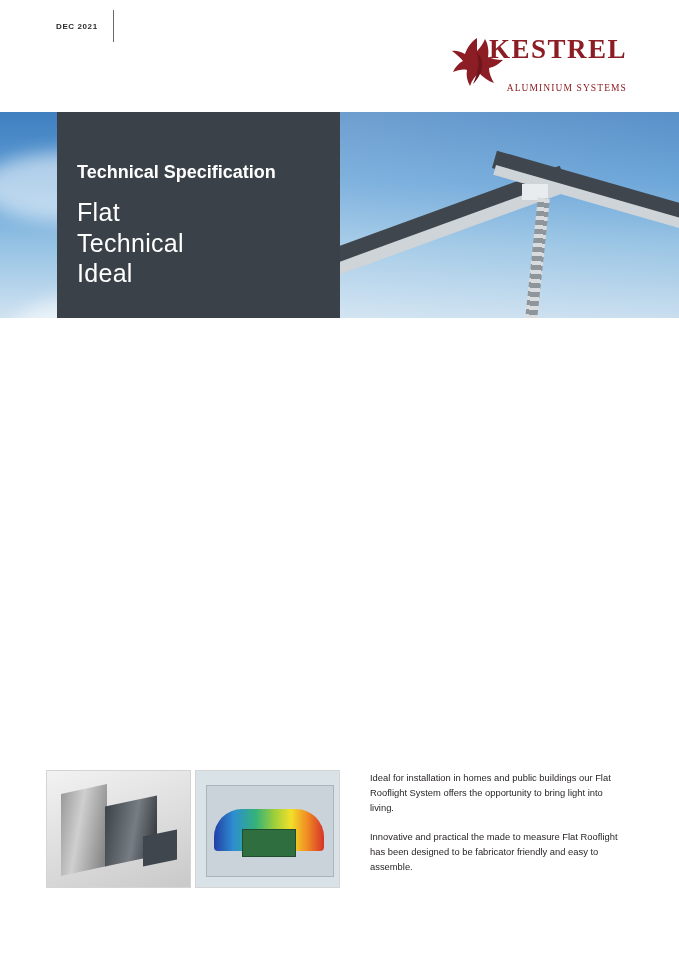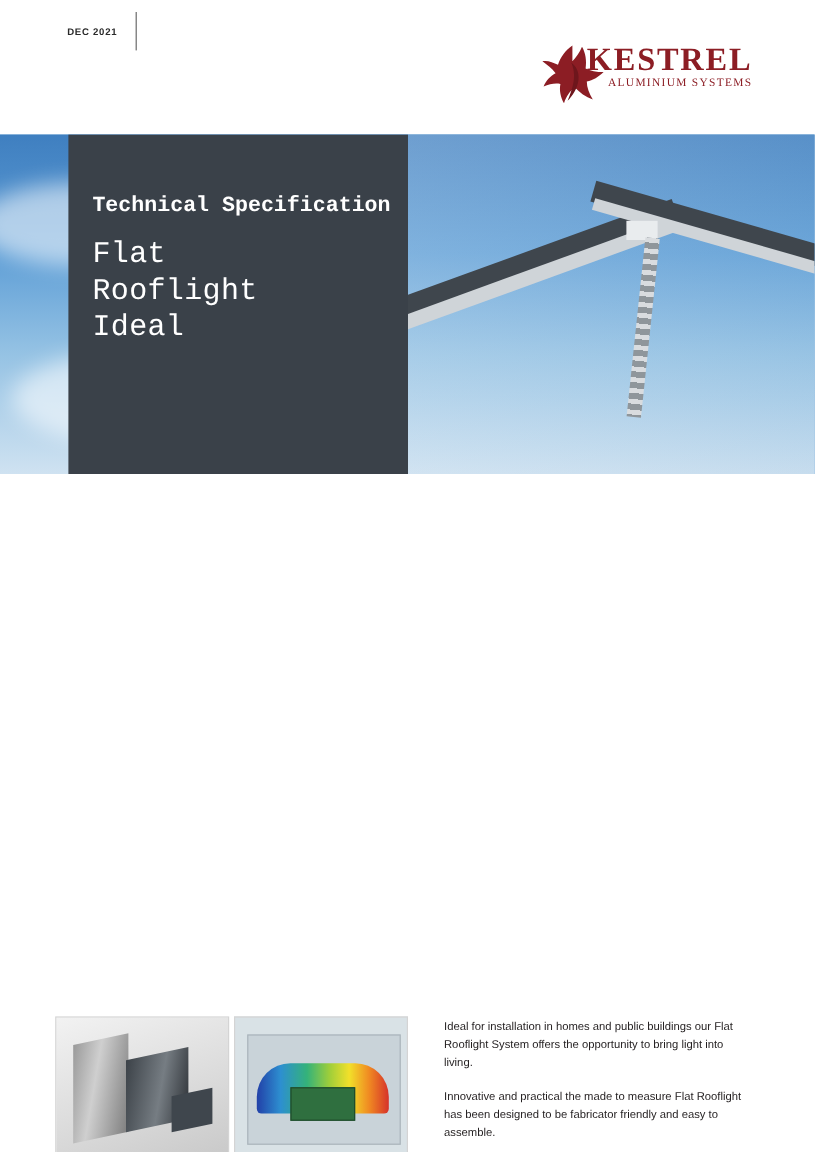--- a/index.html
+++ b/index.html
@@ -62,30 +62,29 @@
     color: #8c1d24;
     line-height: 1;
     margin: 0;
     text-align: right;
   }
   .logo-sub {
     font-family: "Liberation Serif", serif;
     font-size: 9.5px;
     letter-spacing: 1.1px;
     color: #8c1d24;
-    margin-top: 2px;
+    margin-top: 20px;
   }
 
   
   .hero {
     position: relative;
-    height: 283px;
+    height: 206px;
     overflow: hidden;
     background: #6da4d4;
-    font-family: Liberation Mono, monospace;
   }
   .hero-sky {
     position: absolute;
     inset: 0;
     background:
       linear-gradient(to bottom, #3f7fc0 0%, #5e9ed6 35%, #96c3e4 65%, #cfe2f1 100%);
   }
   .hero-cloud {
     position: absolute;
     border-radius: 50%;
@@ -223,21 +222,21 @@
     <div class="roof-dark" style="left:150px; top:70px; width:230px; height:18px; transform:rotate(16deg);"></div>
     <div class="roof-frame" style="left:150px; top:86px; width:240px; height:10px; transform:rotate(16deg);"></div>
     <div class="roof-frame" style="left:182px; top:72px; width:26px; height:16px; background:#e9ecee;"></div>
     <div style="position:absolute; left:190px; top:86px; width:12px; height:150px; background: repeating-linear-gradient(180deg,#d9dcdf 0px,#d9dcdf 4px,#8f969b 4px,#8f969b 9px); transform:rotate(6deg);"></div>
   </div>
 
   <div class="hero-panel">
     <div class="hero-kicker">Technical Specification</div>
     <div class="hero-title">
       <div>Flat</div>
-      <div>Rooflight</div>
+      <div>Technical</div>
       <div>Ideal</div>
     </div>
   </div>
 </div>
 
 <div class="content">
 
   <div class="left-col">
     <div class="tile-row">
       <div class="tile tile-a">

